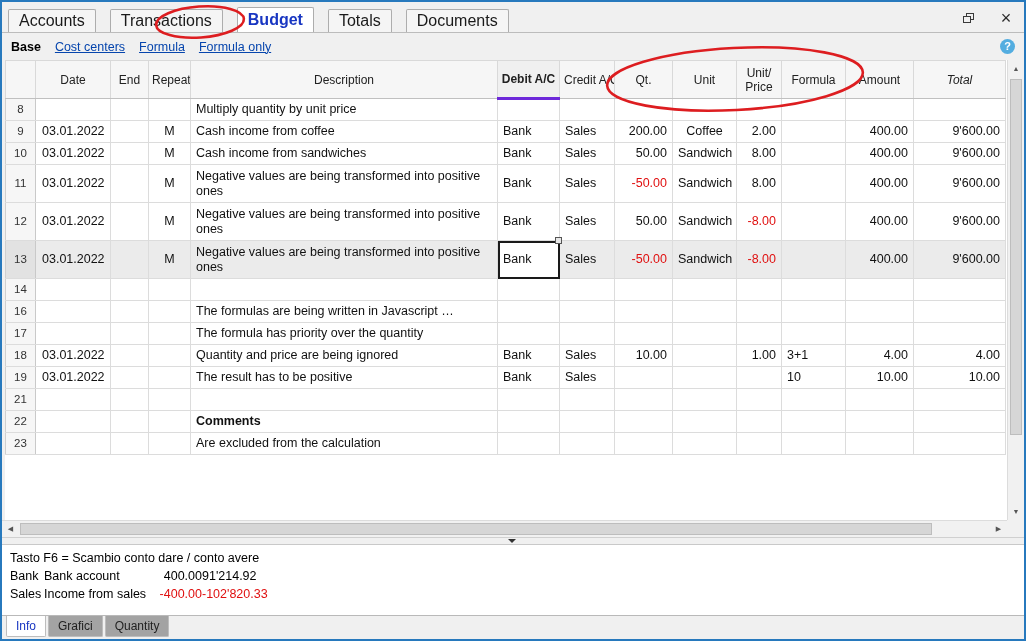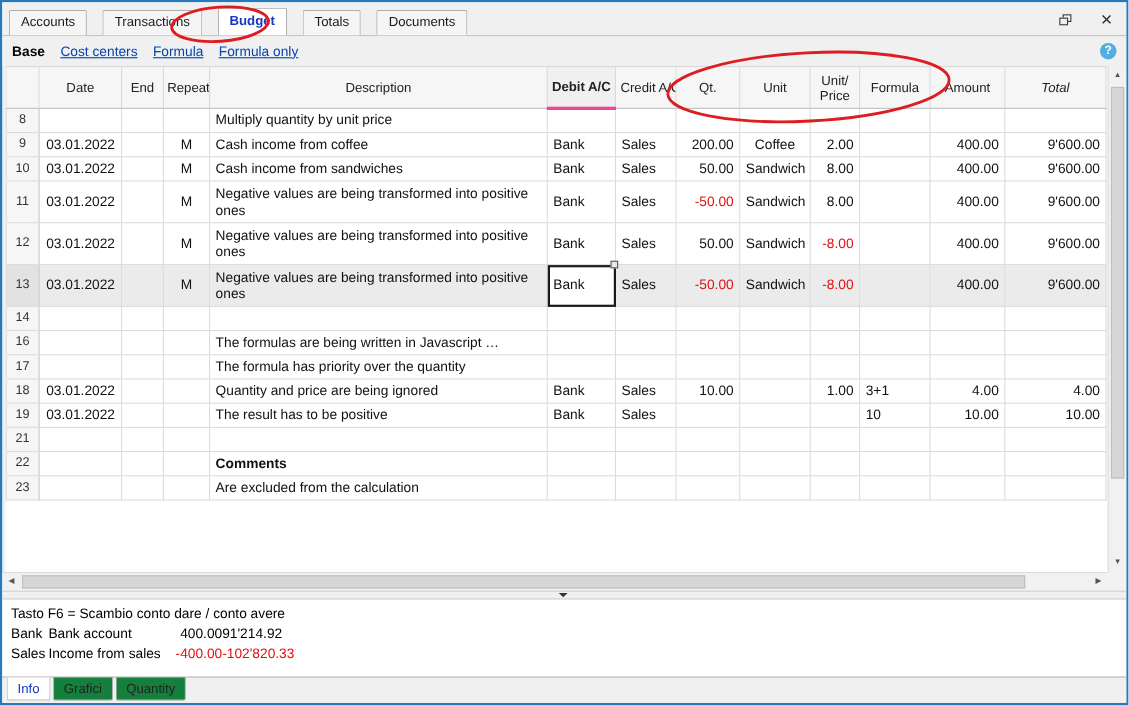--- a/index.html
+++ b/index.html
@@ -3,21 +3,21 @@
 <meta charset="utf-8">
 <style>
   * { margin:0; padding:0; box-sizing:border-box; }
   html,body { width:1026px; height:641px; }
   body { font-family:"Liberation Sans","DejaVu Sans",sans-serif; background:#fff; }
 
   .window { position:relative; width:1026px; height:641px; border:2px solid #2779bd; background:#f0f0f0; overflow:hidden; }
 
   
   .tabs-bar { position:absolute; left:0; top:0; width:100%; height:31px; background:#f0f0f0; border-bottom:1px solid #bcbcbc; padding:6px 6px 0 6px; display:flex; align-items:flex-end; }
-  .tab { height:23px; line-height:21px; padding:0 10px; font-size:12px; color:#1a1a1a; background:#f5f5f5; border:1px solid #adadad; border-bottom:none; margin-right:14px; border-radius:2px 2px 0 0; cursor:default; }
+  .tab { height:23px; line-height:21px; padding:0 10px; font-size:16px; color:#1a1a1a; background:#f5f5f5; border:1px solid #adadad; border-bottom:none; margin-right:14px; border-radius:2px 2px 0 0; cursor:default; }
   .tab.active { background:#fff; color:#1836c2; font-weight:bold; height:25px; line-height:23px; position:relative; z-index:2; }
 
   .win-controls { position:absolute; right:8px; top:7px; display:flex; gap:18px; align-items:center; }
   .win-btn { width:20px; height:18px; display:flex; align-items:center; justify-content:center; cursor:default; }
   .restore-icon { position:relative; width:11px; height:10px; }
   .restore-icon .r1 { position:absolute; right:0; top:0; width:8px; height:7px; border:1px solid #3a3a3a; }
   .restore-icon .r2 { position:absolute; left:0; bottom:0; width:8px; height:7px; border:1px solid #3a3a3a; background:#f0f0f0; }
   .close-icon { font-size:18px; color:#2b2b2b; line-height:16px; }
 
   
@@ -25,21 +25,21 @@
   .base-label { font-weight:bold; color:#000; }
   .vlink { color:#0645ad; text-decoration:underline; cursor:pointer; }
   .help-icon { margin-left:auto; width:15px; height:15px; border-radius:50%; background:#53ade0; color:#fff; font-size:11px; font-weight:bold; text-align:center; line-height:15px; }
 
   
   .table-wrap { position:absolute; left:3px; top:58px; width:1002px; height:460px; background:#fff; overflow:hidden; }
   table.budget { border-collapse:collapse; table-layout:fixed; width:1000px; border:1px solid #cfcfcf; }
   thead tr { height:38px; }
   thead th { background:#f6f6f6; border:1px solid #d9d9d9; border-bottom:1px solid #c0c0c0; font-weight:normal; font-size:12px; color:#222; text-align:center; vertical-align:middle; padding:2px 3px; overflow:hidden; }
   th.h-credit { text-align:left; white-space:nowrap; padding-left:4px; }
-  th.h-debit { font-weight:bold; background:#f0f0f0; border-bottom:3px solid #ec4899; }
+  th.h-debit { font-weight:bold; background:#f0f0f0; border-bottom:3px solid #6d28d9; }
   th.h-total { font-style:italic; }
   tbody tr { height:22px; }
   tbody tr.tall { height:38px; }
   tbody td { border-right:1px solid #dcdcdc; border-bottom:1px solid #dcdcdc; padding:1px 5px; font-size:12.5px; line-height:15px; color:#111; vertical-align:middle; }
   td.rownum { background:#f6f6f6; text-align:center; color:#333; font-size:11.5px; border-right:1px solid #c9c9c9; padding:1px 2px; }
   td.c-date { padding-left:6px; }
   td.c-repeat { text-align:center; }
   td.c-unit { text-align:center; }
   td.c-num { text-align:right; }
   td.c-formula { white-space:nowrap; overflow:hidden; }
@@ -69,21 +69,21 @@
   .info-panel { position:absolute; left:0; top:542px; width:100%; height:71px; background:#fff; border-top:1px solid #c9c9c9; padding:4px 8px; font-size:12.5px; color:#000; }
   .hint { line-height:18px; }
   .info-row { display:flex; line-height:18px; }
   .ip-acc { width:34px; }
   .ip-desc { width:106px; }
   .ip-amt { width:52px; text-align:right; }
   .ip-bal { width:80px; text-align:left; }
 
   
   .bottom-tabs { position:absolute; left:0; top:613px; width:100%; height:24px; background:#f0f0f0; border-top:1px solid #b9b9b9; display:flex; padding-left:4px; }
-  .btab { height:21px; line-height:20px; padding:0 9px; font-size:12px; border:1px solid #bdbdbd; border-top:none; margin-right:2px; background:#15803d; color:#222; border-radius:0 0 2px 2px; cursor:default; }
+  .btab { height:21px; line-height:20px; padding:0 9px; font-size:12px; border:1px solid #bdbdbd; border-top:none; margin-right:2px; background:#a3a3a3; color:#222; border-radius:0 0 2px 2px; cursor:default; }
   .btab.active { background:#fff; color:#1836c2; }
 
   
   .annot { position:absolute; z-index:50; pointer-events:none; }
   .annot-tab { left:150px; top:1px; }
   .annot-cols { left:600px; top:42px; }
 </style>
 </head>
 <body>
 

